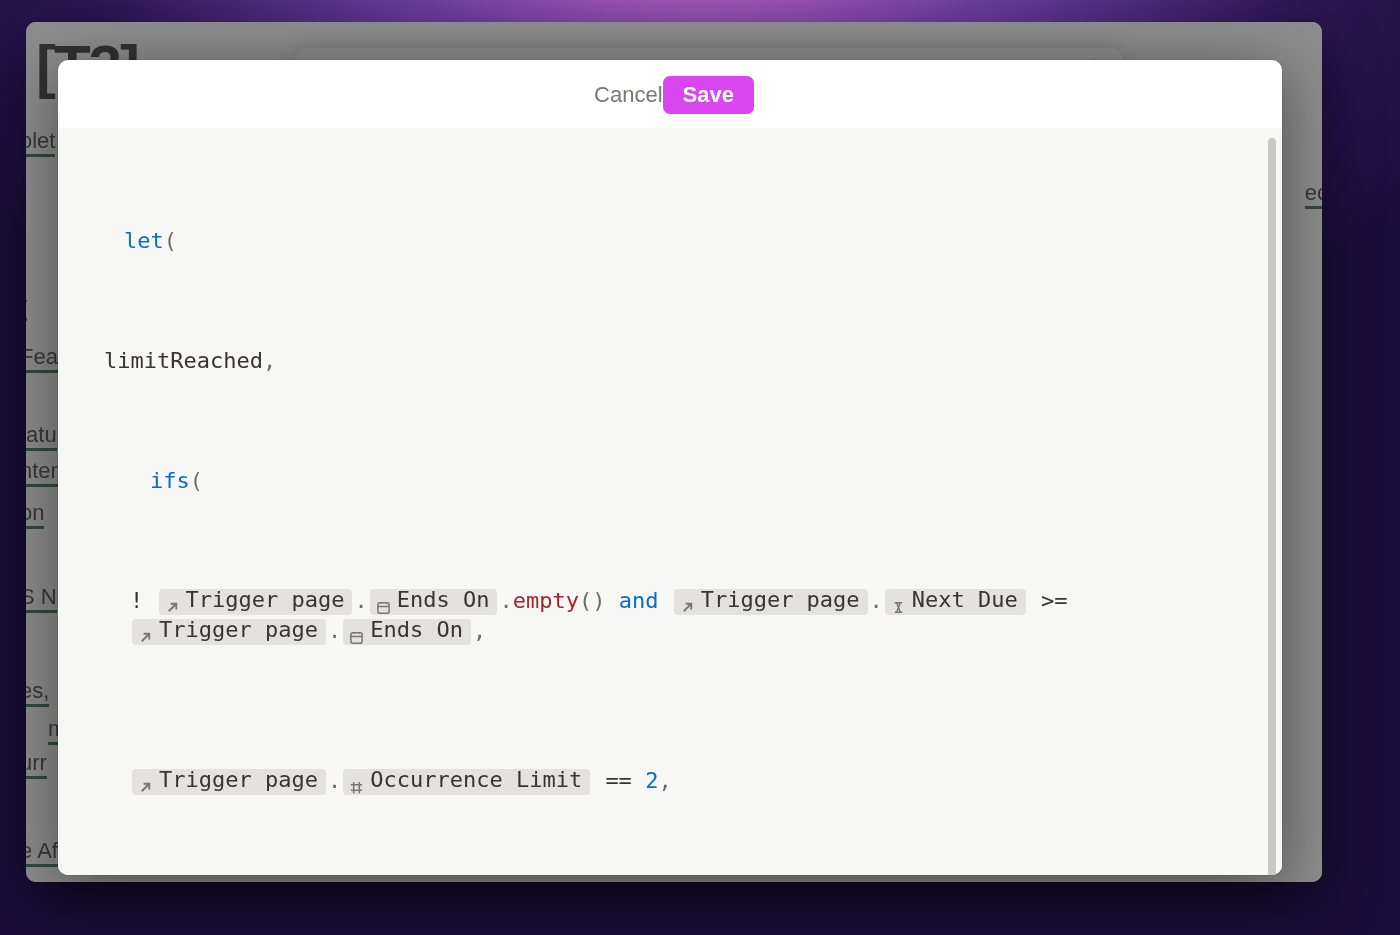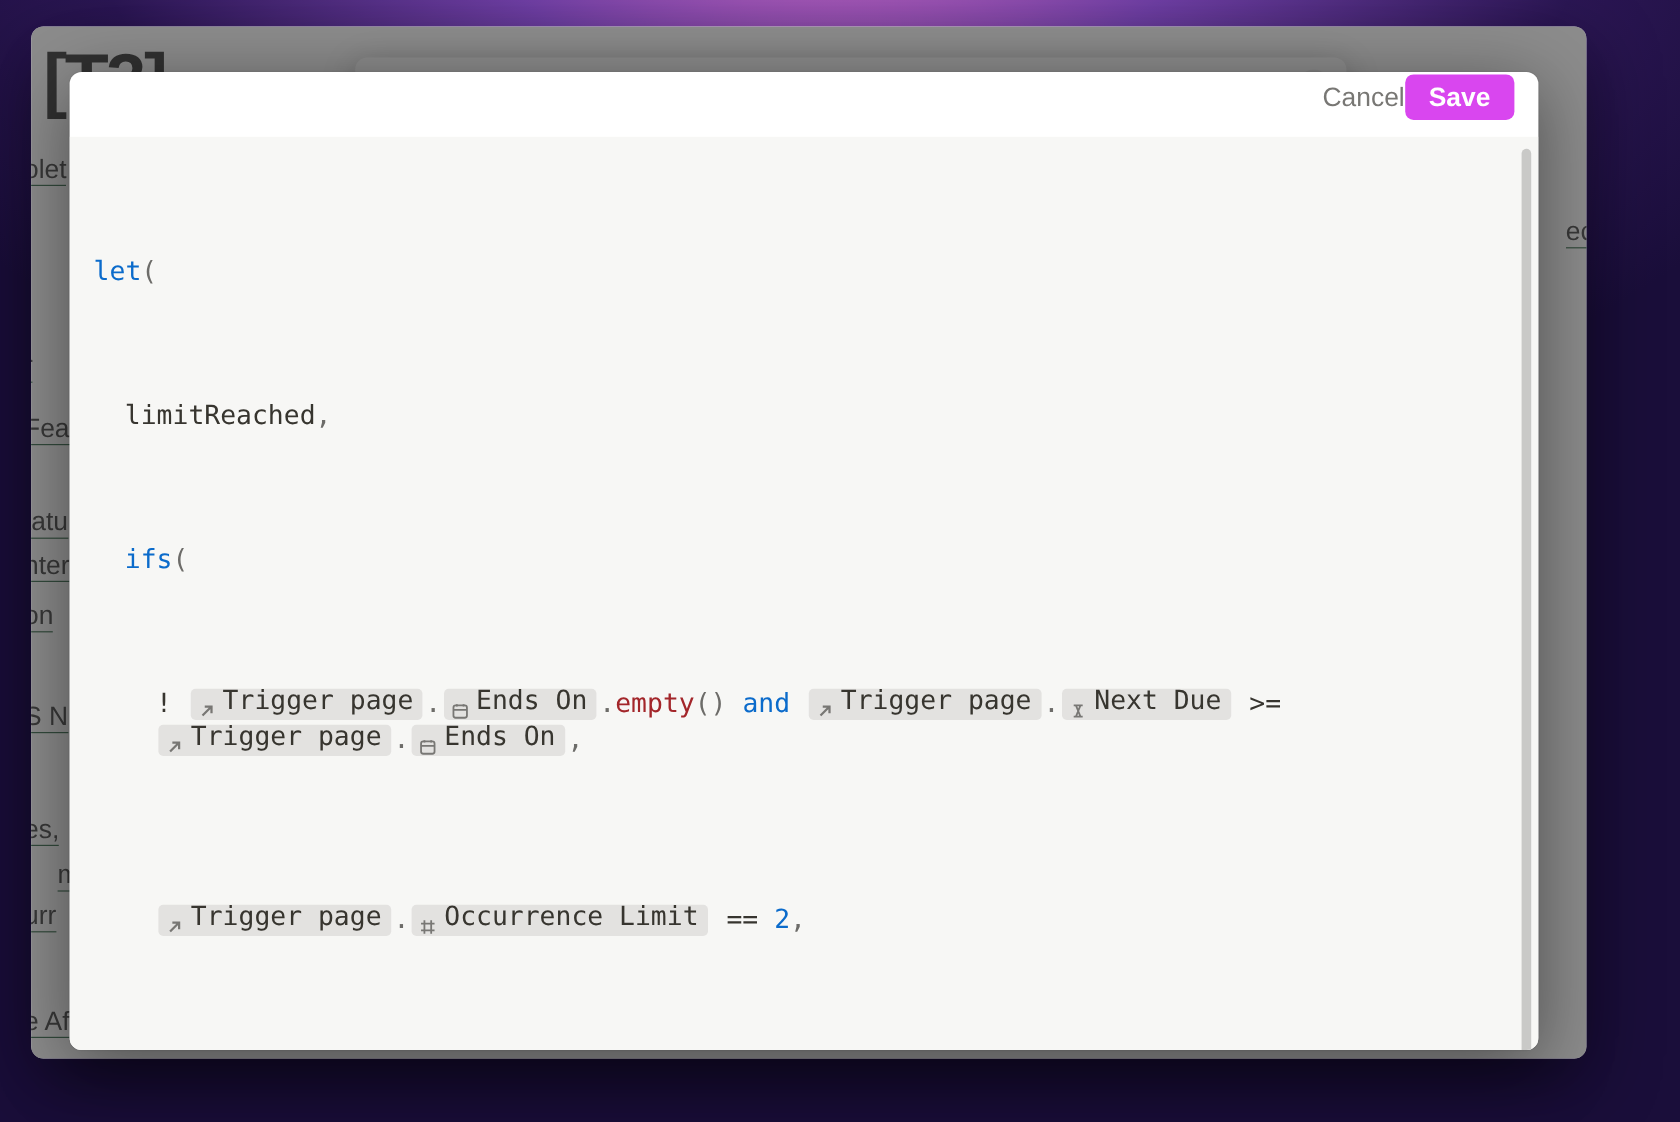--- a/index.html
+++ b/index.html
@@ -26,21 +26,21 @@
   .bg-heading {
     position: absolute;
     left: 10px; top: 10px;
     font-size: 60px; font-weight: 900; letter-spacing: -2px;
     color: #111;
   }
   .bg-text {
     position: absolute;
     font-size: 22px;
     color: #222;
-    border-bottom: 1px solid #14532d;
+    border-bottom: 3px solid #14532d;
     white-space: nowrap;
   }
 
   .inner-modal {
     position: absolute;
     left: 270px; top: 26px;
     width: 826px; height: 40px;
     background: #fff;
     border-radius: 10px 10px 0 0;
     box-shadow: 0 6px 30px rgba(0,0,0,0.35);
@@ -58,22 +58,22 @@
     left: 58px; top: 60px;
     width: 1224px; height: 815px;
     background: #fff;
     border-radius: 10px;
     box-shadow: 0 12px 60px rgba(0,0,0,0.45), 0 0 0 1px rgba(0,0,0,0.04);
     display: flex; flex-direction: column;
     overflow: hidden;
   }
 
   .modal-header {
-    display: flex; align-items: center; justify-content: flex-end;
-    padding: 2px 20px 14px 28px;
+    display: flex; align-items: center; justify-content: center;
+    padding: 16px 20px 14px 28px;
   }
   .cancel {
     font-size: 22px; color: #787774; cursor: pointer;
   }
   .save {
     background: #d946ef;
     color: #fff;
     font-size: 22px; font-weight: 600;
     padding: 6px 20px;
     border-radius: 7px;
@@ -99,21 +99,21 @@
     font-family: ui-monospace, SFMono-Regular, "SF Mono", Menlo, Consolas, monospace;
     font-size: 22px;
     line-height: 30px;
     color: #37352f;
     white-space: pre;
   }
   .code .line { display: block; white-space: pre-wrap; }
   .ind1 { padding-left: 26px; }
   .ind2 { padding-left: 52px; }
 
-  .fn { color: #0b6bcb; }
+  .fn { color: #0b6bcb; margin-left: 46px; }
   .kw { color: #0b6bcb; }
   .bool { color: #a3262a; }
   .method { color: #a3262a; }
   .num { color: #0b6bcb; }
   .punct { color: #6d6c69; }
   .op { color: #37352f; }
 
   .chip {
     display: inline-flex; align-items: flex-end;
     background: #e3e2e0;

